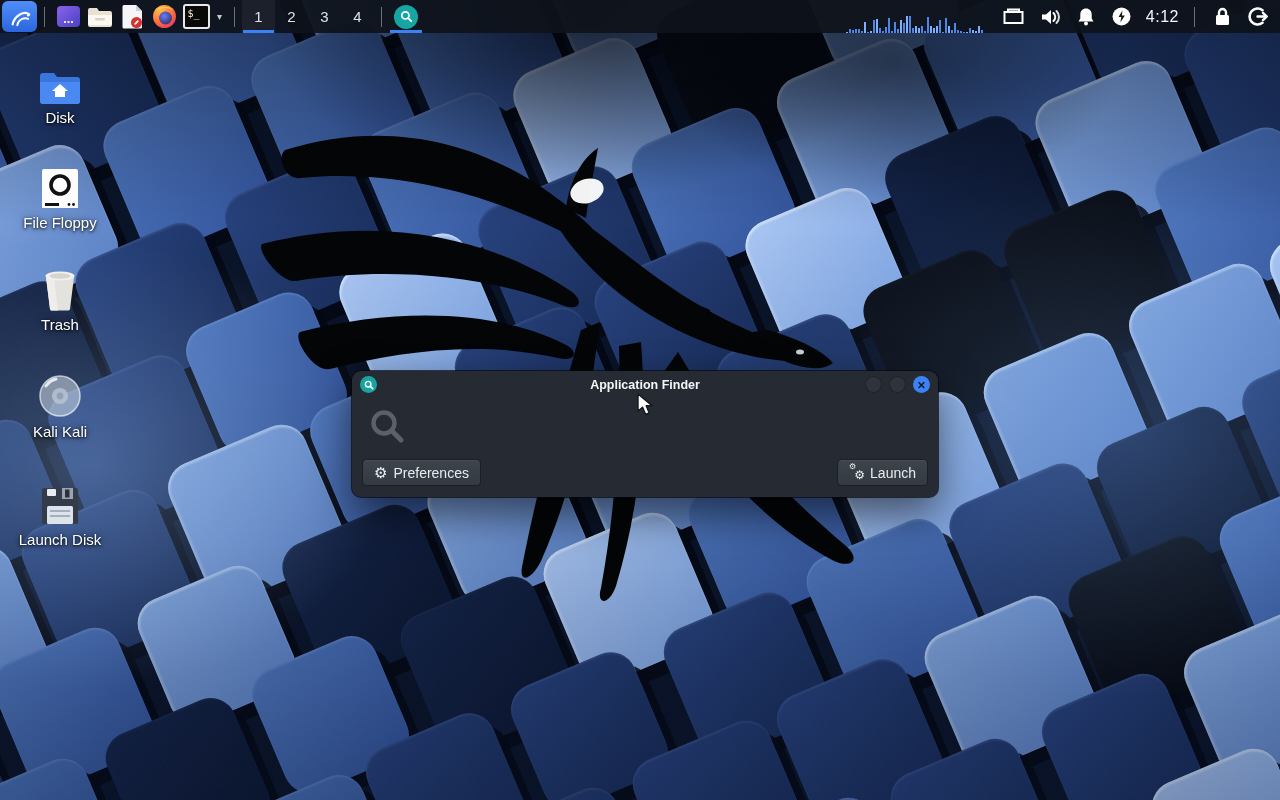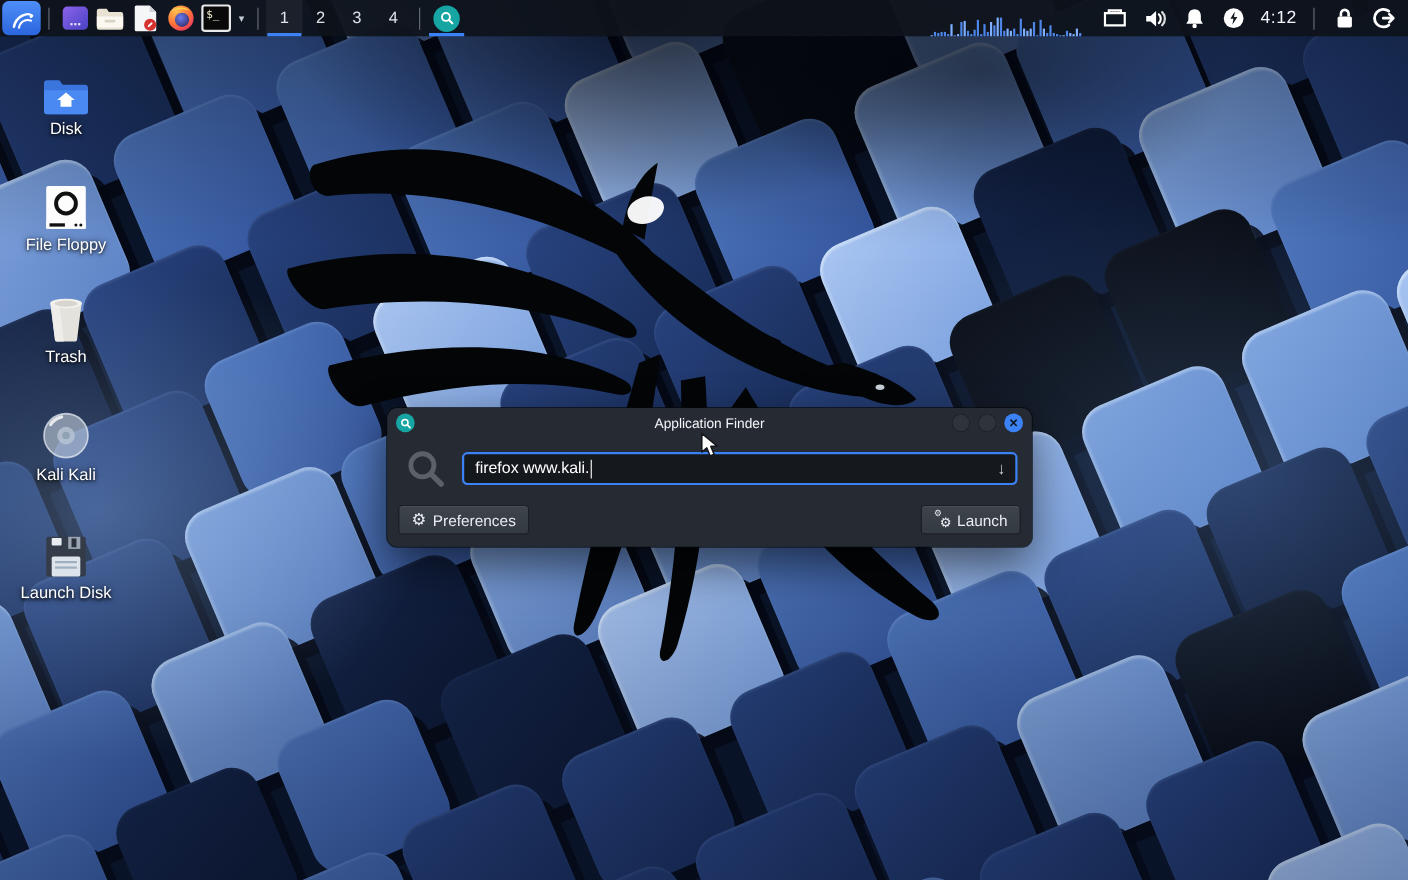--- a/index.html
+++ b/index.html
@@ -54,21 +54,21 @@
   .desk-icon { position:absolute; left:8px; width:104px; z-index:10; text-align:center; }
   .desk-icon .ic { height:46px; display:flex; align-items:flex-end; justify-content:center; }
   .desk-icon .lbl { margin-top:5px; font-size:15px; color:#fff;
                     text-shadow:0 1px 3px rgba(0,0,0,.95), 0 0 6px rgba(0,0,0,.6); }
 
   
   #dialog { position:absolute; left:352px; top:371px; width:586px; height:126px; z-index:60;
             background:#262b33; border-radius:9px;
             box-shadow:0 0 0 1px rgba(5,8,12,.7), 0 16px 40px rgba(0,0,0,.55); }
   #titlebar { position:relative; height:27px; display:flex; align-items:center; padding:0 8px; }
-  #dlg-title { position:absolute; left:0; right:0; text-align:center; font-weight:normal;
+  #dlg-title { position:absolute; left:0; right:0; text-align:center; font-weight:bold;
                font-size:12.5px; color:#f3f5f8; }
   #dlg-winbtns { margin-left:auto; display:flex; gap:7px; position:relative; z-index:2; }
   .cir { width:17px; height:17px; border-radius:50%; display:flex; align-items:center;
          justify-content:center; }
   .cir.plain { background:#2f343c; box-shadow:inset 0 0 0 1px #1e2228; }
   .cir.close { background:#3b82f6; color:#10151c; font-size:10.5px; font-weight:bold; }
   #content-row { position:absolute; left:12px; right:13px; top:33px; height:44px;
                  display:flex; align-items:center; }
   #big-magnifier { flex:0 0 auto; margin:0 15px 0 5px; }
   #search-box { flex:1; height:30px; background:#15181d; border:2px solid #3b82f6;
@@ -452,25 +452,20 @@
       <div class="cir plain"></div>
       <div class="cir close">✕</div>
     </div>
   </div>
 
   <div id="content-row">
     <svg id="big-magnifier" width="36" height="36" viewBox="0 0 36 36">
       <circle cx="15" cy="15" r="10.5" fill="none" stroke="#5a6169" stroke-width="4.4"></circle>
       <line x1="23" y1="23" x2="32" y2="32" stroke="#5a6169" stroke-width="5" stroke-linecap="round"></line>
     </svg>
-    <div id="search-box">
-      <span id="search-text">firefox www.kali.</span>
-      <span id="caret"></span>
-      <span id="dd-arrow">↓</span>
-    </div>
   </div>
 
   <div id="btn-row">
     <div class="dlg-btn">
       <span class="gear">⚙</span>
       <span>Preferences</span>
     </div>
     <div class="dlg-btn">
       <span id="launch-ic">
         <span class="g1">⚙</span>

